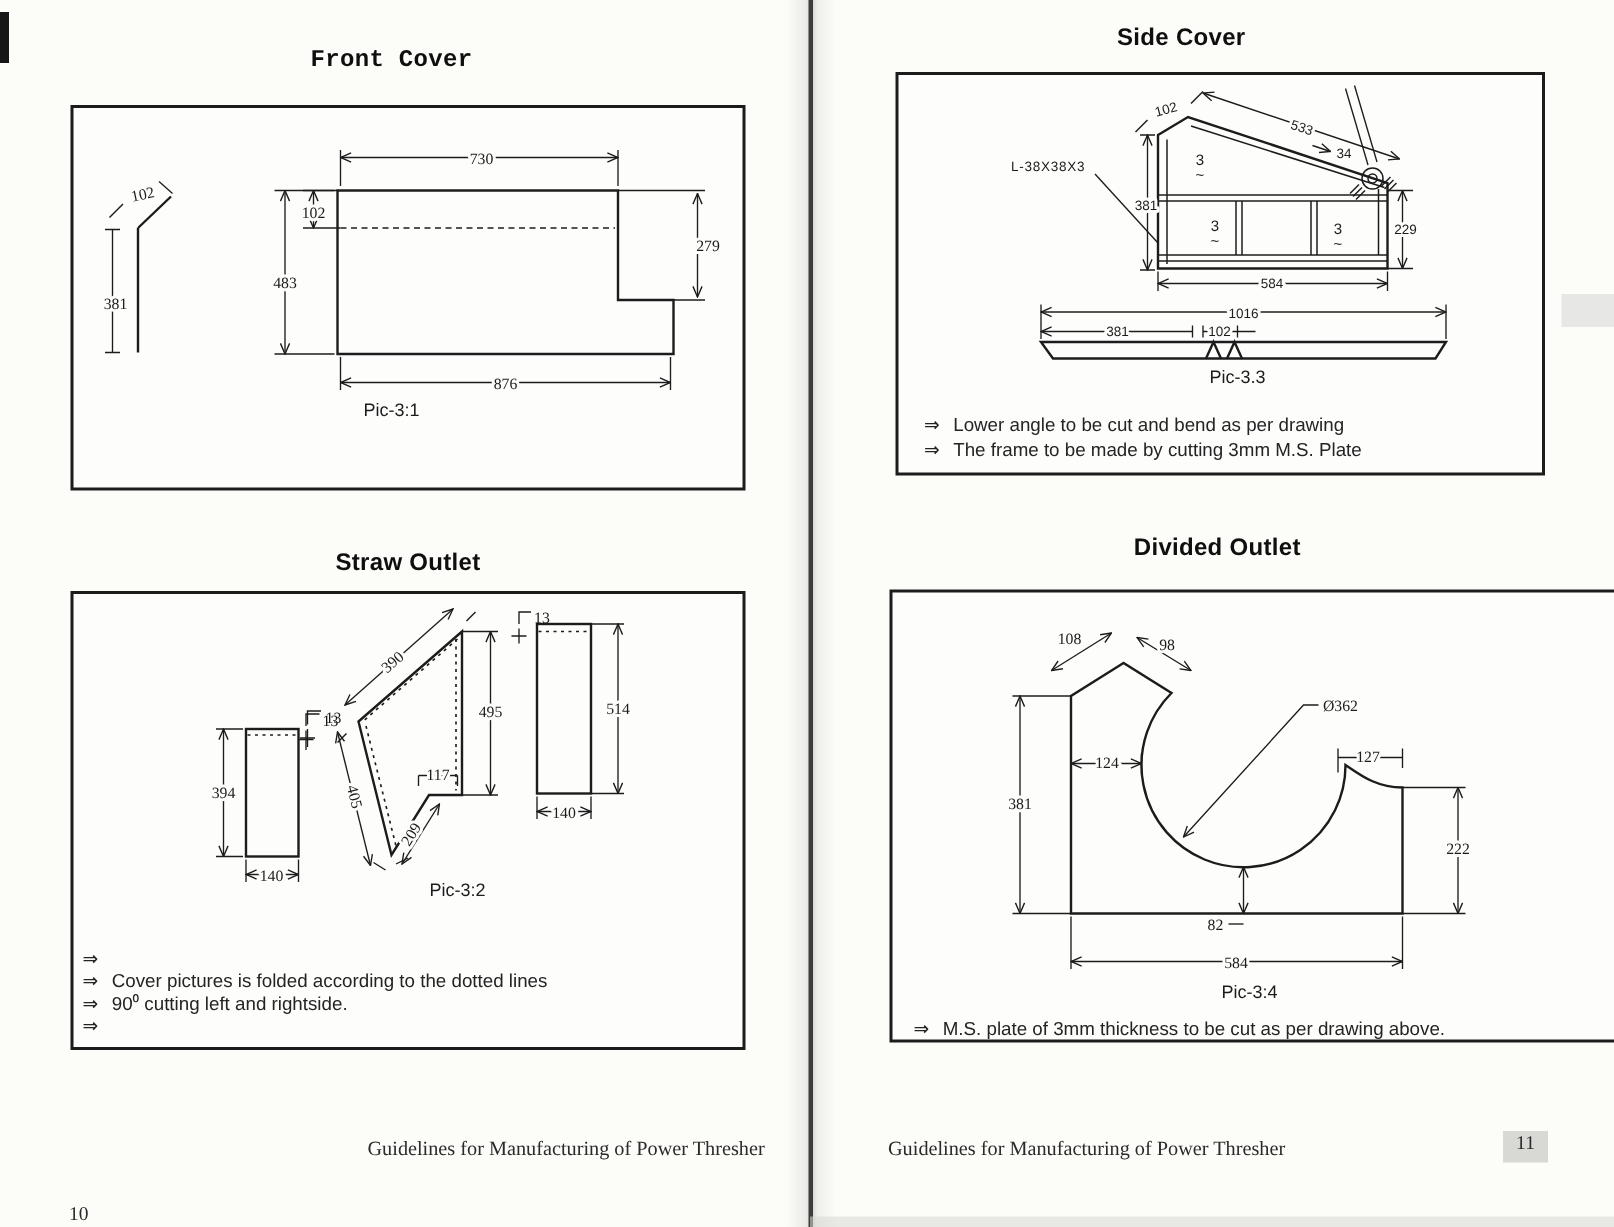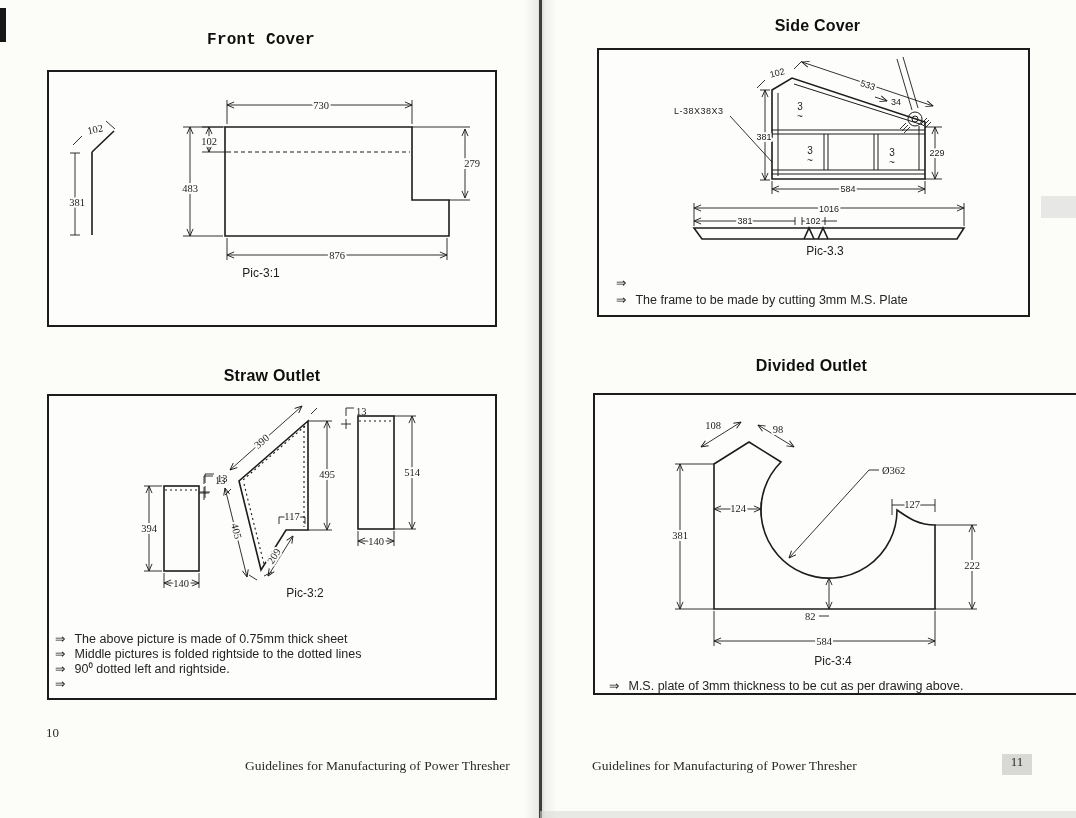--- a/index.html
+++ b/index.html
@@ -160,39 +160,38 @@
   <text class="dm" x="307" y="19">13</text>
   <text class="dm bk" x="363" y="80" text-anchor="middle">514</text>
   <text class="dm bk" x="327" y="149" text-anchor="middle">140</text>
   <text class="cap" x="256" y="201" text-anchor="middle">Pic-3:2</text>
 </svg>
 </div>
 
 <div class="notes" style="left:55px;top:632px;">
   <div class="note-line">
       <span class="arr">⇒</span>
-      <span>The above picture is made of 0.75mm thick sheet</span>
-    </div>
-  <div class="note-line">
-      <span class="arr">⇒</span>
-      <span>Middle pictures is folded rightside to the dotted lines</span>
-    </div>
-  <div class="note-line">
-      <span class="arr">⇒</span>
-      <span>90⁰ dotted left and rightside.</span>
-    </div>
-  <div class="note-line">
-      <span class="arr">⇒</span>
-    </div>
-</div>
-
-<div class="pagenum" style="left:46px;top:725px;text-align:right;">10</div>
+    </div>
+  <div class="note-line">
+      <span class="arr">⇒</span>
+      <span>Cover pictures is folded according to the dotted lines</span>
+    </div>
+  <div class="note-line">
+      <span class="arr">⇒</span>
+      <span>90⁰ cutting left and rightside.</span>
+    </div>
+  <div class="note-line">
+      <span class="arr">⇒</span>
+    </div>
+</div>
+
+<div class="pagenum" style="left:46px;top:801px;text-align:right;">10</div>
 <div class="footer" style="left:245px;top:758px;">Guidelines for Manufacturing of Power Thresher</div>
 
-<div class="title" style="left:601px;top:17px;width:433px;">Side Cover</div>
+<div class="title" style="left:571px;top:17px;width:433px;">Side Cover</div>
 
 <div class="panel" style="left:597px;top:48px;width:433px;height:269px;">
 <svg width="429" height="265" viewBox="0 0 429 265">
   <defs>
     <marker id="a3" viewBox="0 0 8 8" refX="7.5" refY="4" markerWidth="9" markerHeight="9" orient="auto-start-reverse">
       <path d="M0.5,1 L7.5,4 L0.5,7" style="stroke:#1c1c1c;fill:none;stroke-width:.9"></path>
     </marker>
   </defs>
   <g>
     <path class="out" d="M173,40 L193,28 L326,72 L326,129 L173,129 Z"></path>
@@ -267,20 +266,21 @@
   <text class="ds bk" x="230" y="162" text-anchor="middle">1016</text>
   <text class="ds bk" x="146" y="174" text-anchor="middle">381</text>
   <text class="ds bk" x="214" y="174" text-anchor="middle">102</text>
   <text class="cap" x="226" y="205" text-anchor="middle">Pic-3.3</text>
 </svg>
 </div>
 
 <div class="notes wide" style="left:616px;top:275px;">
   <div class="note-line">
       <span class="arr">⇒</span>
+      <span>Lower angle to be cut and bend as per drawing</span>
     </div>
   <div class="note-line">
       <span class="arr">⇒</span>
       <span>The frame to be made by cutting 3mm M.S. Plate</span>
     </div>
 </div>
 
 <div class="title" style="left:593px;top:357px;width:437px;">Divided Outlet</div>
 
 <div class="panel" style="left:593px;top:393px;width:519px;height:302px;">

